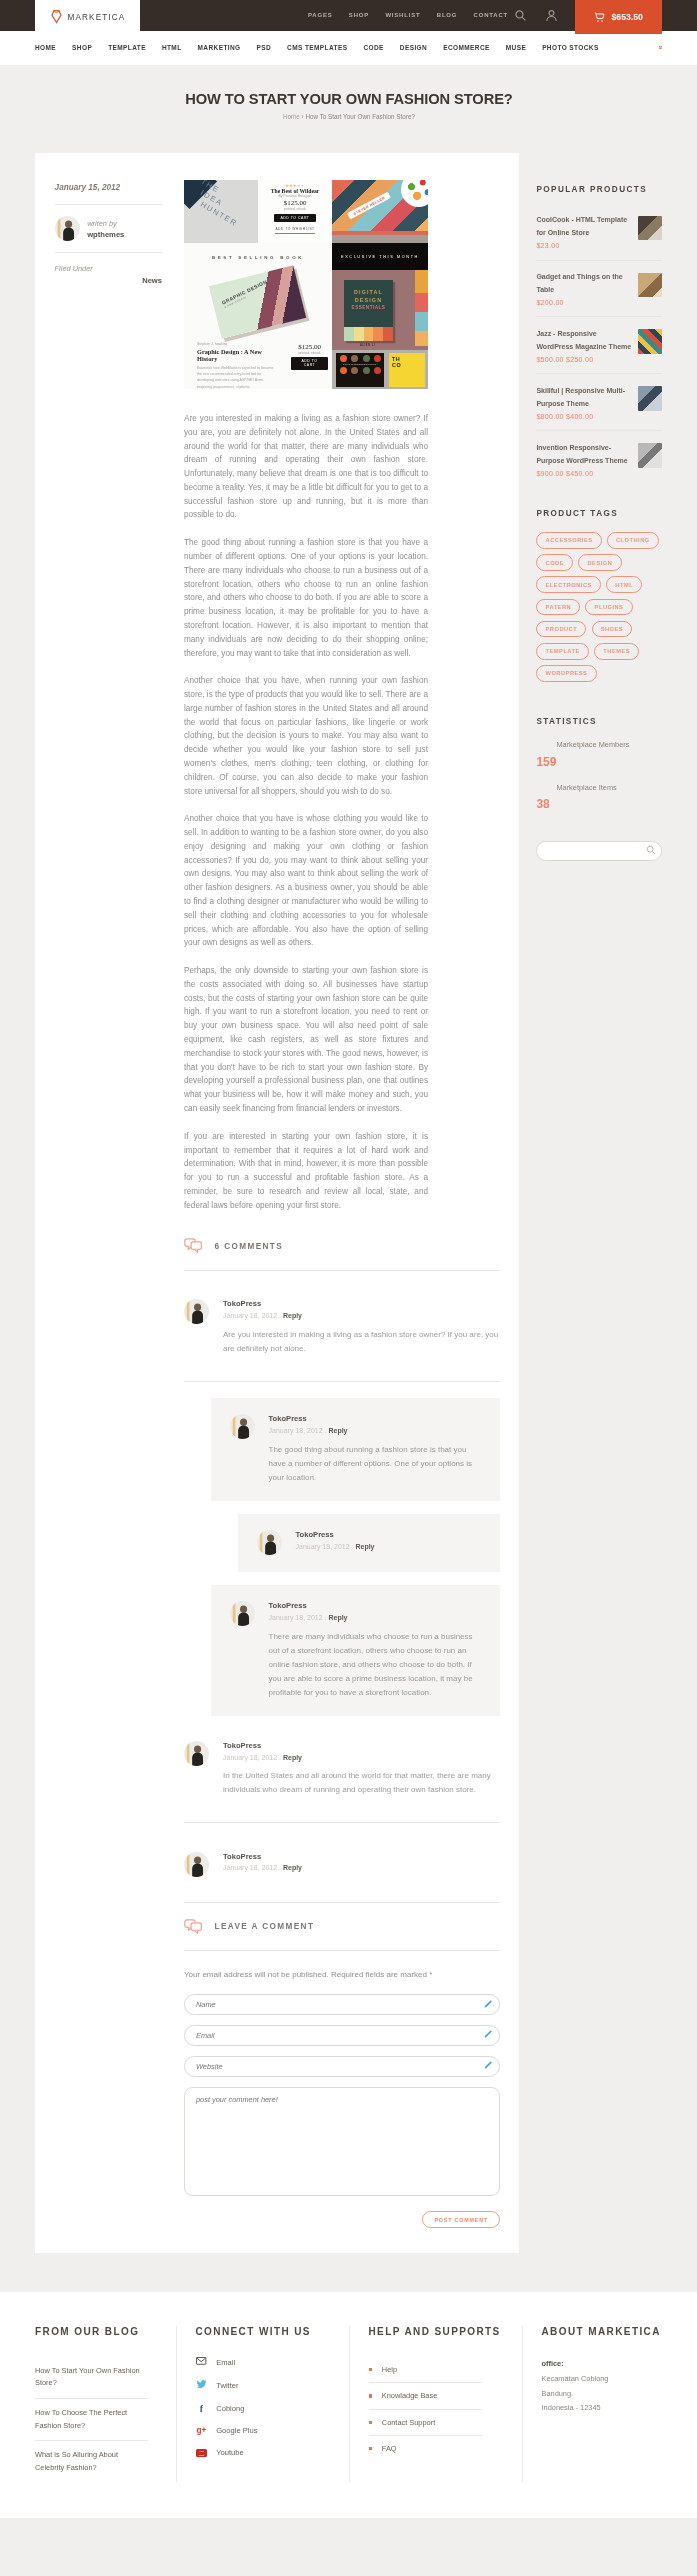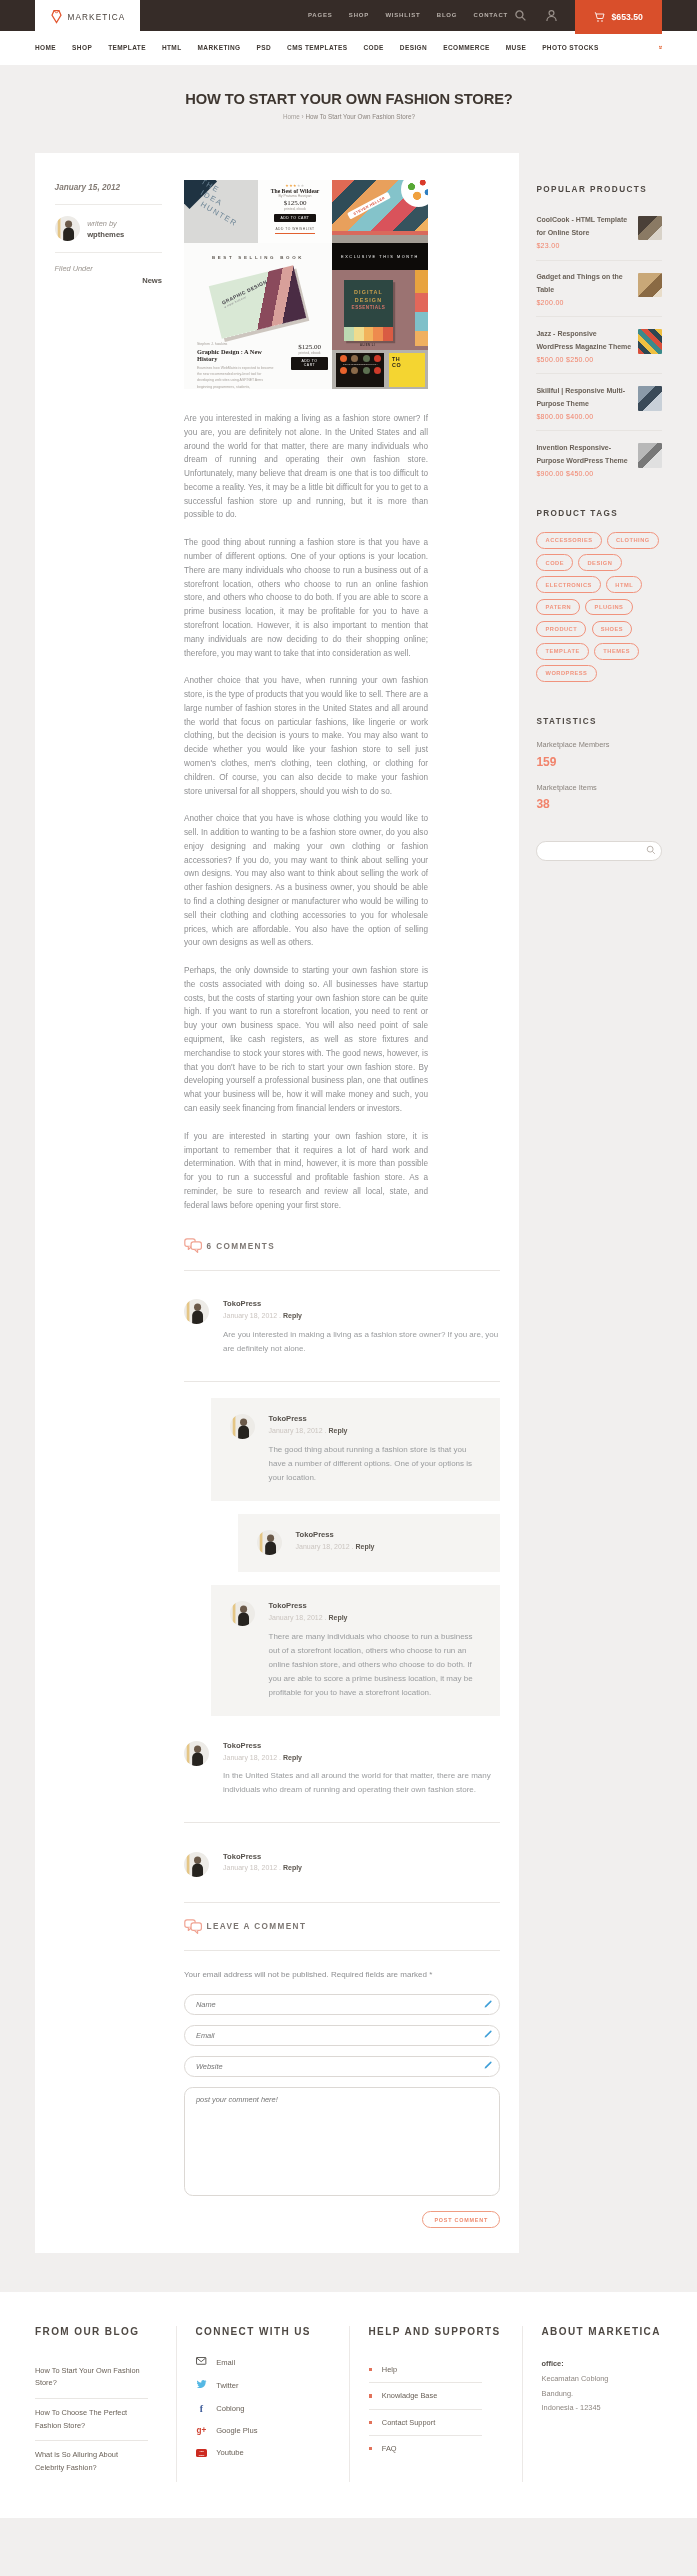--- a/index.html
+++ b/index.html
@@ -107,21 +107,21 @@
   .dotrow i { width: 7px; height: 7px; border-radius: 50%; display: block; }
   .schooltxt { color: #cfc9c0; font-size: 2.2px; letter-spacing: 0.3px; text-align: center; margin: 1.6px 0; font-weight: bold; }
   .pE .cover2 { position: absolute; right: 3.3px; top: 2.7px; width: 36px; height: 34px; background: #f4d531; padding: 4.4px 3.3px; }
   .pE .cover2 b { display: block; font-size: 5.4px; color: #221d18; line-height: 1.1; letter-spacing: 0.5px; }
 
   
   .article p { width: 244px; font-size: 8.2px; line-height: 1.68; color: #8e8f91; text-align: justify; margin-bottom: 14px; }
 
   
   .c-divider { border: none; border-top: 0.5px solid #e9e6e3; margin: 16.3px 0; width: 316px; }
-  .c-head { display: flex; align-items: center; gap: 4px; margin-top: 26px; }
+  .c-head { display: flex; align-items: center; gap: 12px; margin-top: 26px; }
   .c-head .c-head-label { font-size: 8.2px; font-weight: bold; letter-spacing: 1.4px; color: #7c7672; }
   .comment { display: flex; gap: 14px; padding: 12px 0 8.7px; }
   .comment.shaded { background: #f5f4f2; padding: 16.3px 18.5px; margin: 13px 0; }
   .comment.d1 { margin-left: 27px; }
   .comment.d2 { margin-left: 54px; }
   .c-name { font-size: 7.6px; font-weight: bold; color: #55504b; margin-bottom: 3.8px; }
   .c-meta { font-size: 7px; color: #cbc5c0; }
   .c-meta .c-reply { color: #5d5750; font-weight: bold; }
   .c-text { font-size: 8px; line-height: 1.75; color: #9a9c9e; margin-top: 8.7px; }
 
@@ -144,21 +144,21 @@
   .sb-heading { font-size: 8.2px; font-weight: bold; letter-spacing: 1.4px; color: #4e4843; }
   .sb-product { display: flex; justify-content: space-between; gap: 6.5px; padding: 10.4px 0; border-bottom: 0.5px solid #e7e4e1; }
   .sb-product:last-of-type { border-bottom: none; }
   .sb-ptitle { font-size: 7px; font-weight: bold; color: #6a6158; line-height: 1.85; }
   .sb-pprice { font-size: 7px; color: #f1836b; margin-top: 2.2px; letter-spacing: 0.3px; }
   .sb-thumb { width: 24.5px; height: 24.5px; border-radius: 1.1px; flex-shrink: 0; margin-top: 1.6px; }
   .sb-products { margin-top: 9.8px; margin-bottom: 22px; }
   .tags { margin-top: 14px; margin-bottom: 30px; }
   .tag-pill { display: inline-block; border: 1.1px solid #f1937d; color: #f1937d; font-size: 5.7px; font-weight: bold;
               letter-spacing: 0.5px; border-radius: 8.7px; padding: 4.4px 8.2px; margin: 0 2.7px 5.4px 0; }
-  .stat-label { font-size: 7.4px; color: #8b847e; margin-top: 14px; }
+  .stat-label { font-size: 7.4px; color: #8b847e; margin-top: 14px; margin-left: 20px; }
   .stat-value { font-size: 12px; font-weight: bold; color: #f1836b; margin-top: 5.4px; }
   .sb-search { position: relative; margin-top: 30px; }
   .sb-search input { width: 100%; height: 19.6px; border: 1.1px solid #dcd8d4; border-radius: 9.8px; padding: 0 21px 0 8.7px;
                      background: #fff; outline: none; }
   .sb-search .mag { position: absolute; right: 6.5px; top: 4.4px; }
 
   
   .footer { background: #fff; margin-top: 39px; padding: 34px 35px 36px; display: flex; }
   .fcol { padding: 0 18.5px; }
   .fcol + .fcol { border-left: 0.5px solid #ece9e7; }

